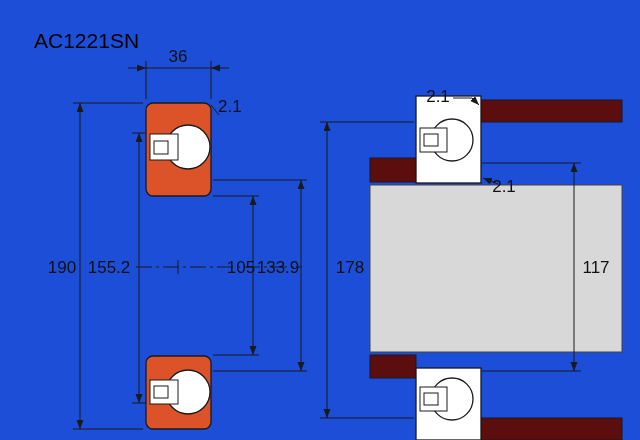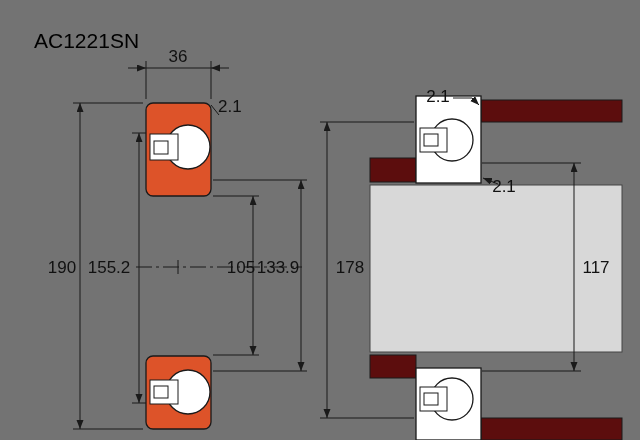--- a/index.html
+++ b/index.html
@@ -5,21 +5,21 @@
   html, body {
     margin: 0;
     padding: 0;
     background: #ffffff;
     font-family: "Liberation Sans", sans-serif;
   }
   .canvas {
     position: relative;
     width: 640px;
     height: 440px;
-    background: #737373;
+    background: #1d4ed8;
     overflow: hidden;
     text-align: center;
   }
   svg { display: block; }
 
   .title-text {
     font-family: "Liberation Sans", sans-serif;
     font-size: 21px;
     fill: #000000;
     font-weight: 500;

